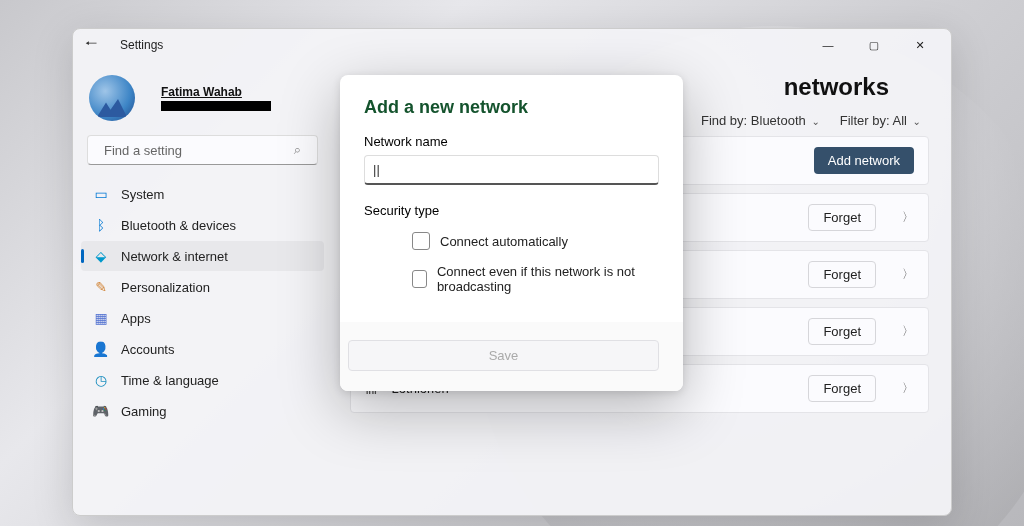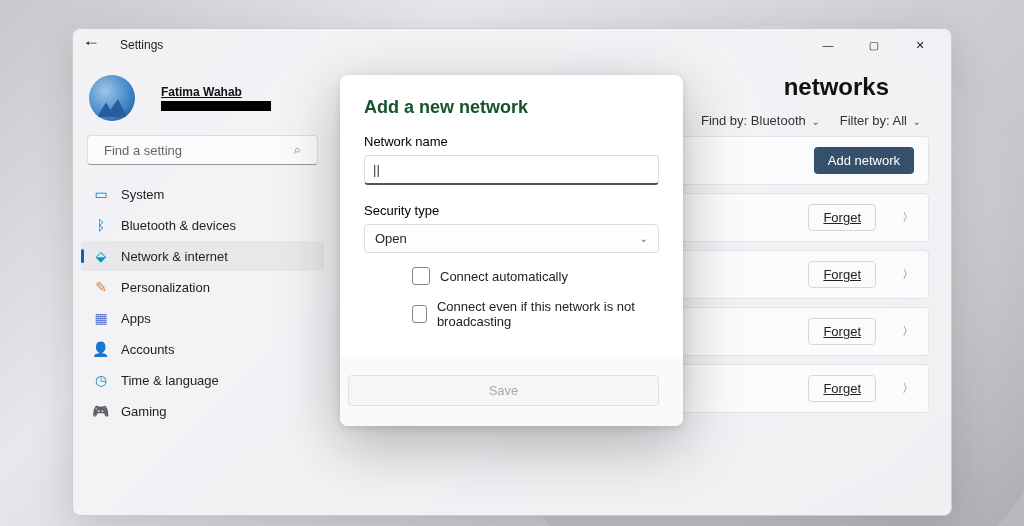--- a/index.html
+++ b/index.html
@@ -71,21 +71,21 @@
     padding: 6px 14px; border-radius: 4px; font-size: 13px;
   }
   .net-row {
     background: #fbfbfe; border: 1px solid #e4e4e8; border-radius: 4px;
     padding: 10px 14px; margin-bottom: 8px; display: flex; align-items: center; gap: 14px;
   }
   .wifi-icon { color: #555; font-size: 15px; }
   .net-name { font-size: 13px; color: #222; }
   .forget-btn {
     margin-left: auto; background: #fbfbfe; border: 1px solid #d6d6da; border-radius: 4px;
-    padding: 5px 14px; font-size: 13px; color: #222; text-decoration: underline;
+    padding: 5px 14px; font-size: 13px; color: #222;
   }
   .row-chevron { color: #555; font-size: 12px; margin-left: 12px; }
 
   
   .modal {
     position: absolute; left: 340px; top: 75px; width: 343px;
     background: #fff; border-radius: 8px;
     box-shadow: 0 18px 60px rgba(0,0,0,0.28), 0 2px 8px rgba(0,0,0,0.12);
     overflow: hidden;
   }
@@ -230,24 +230,20 @@
 <div class="modal">
   <div class="modal-body">
     <div class="modal-title">Add a new network</div>
 
     <div class="field-label">Network name</div>
     <div class="text-input"><span style="color:#333">|</span></div>
 
     <div class="field-gap"></div>
 
     <div class="field-label">Security type</div>
-    <div class="select">
-      <span>Open</span>
-      <span class="chev">⌄</span>
-    </div>
 
     <div class="check-row">
       <span class="checkbox"></span>
       <span>Connect automatically</span>
     </div>
     <div class="check-row">
       <span class="checkbox"></span>
       <span>Connect even if this network is not broadcasting</span>
     </div>
   </div>

